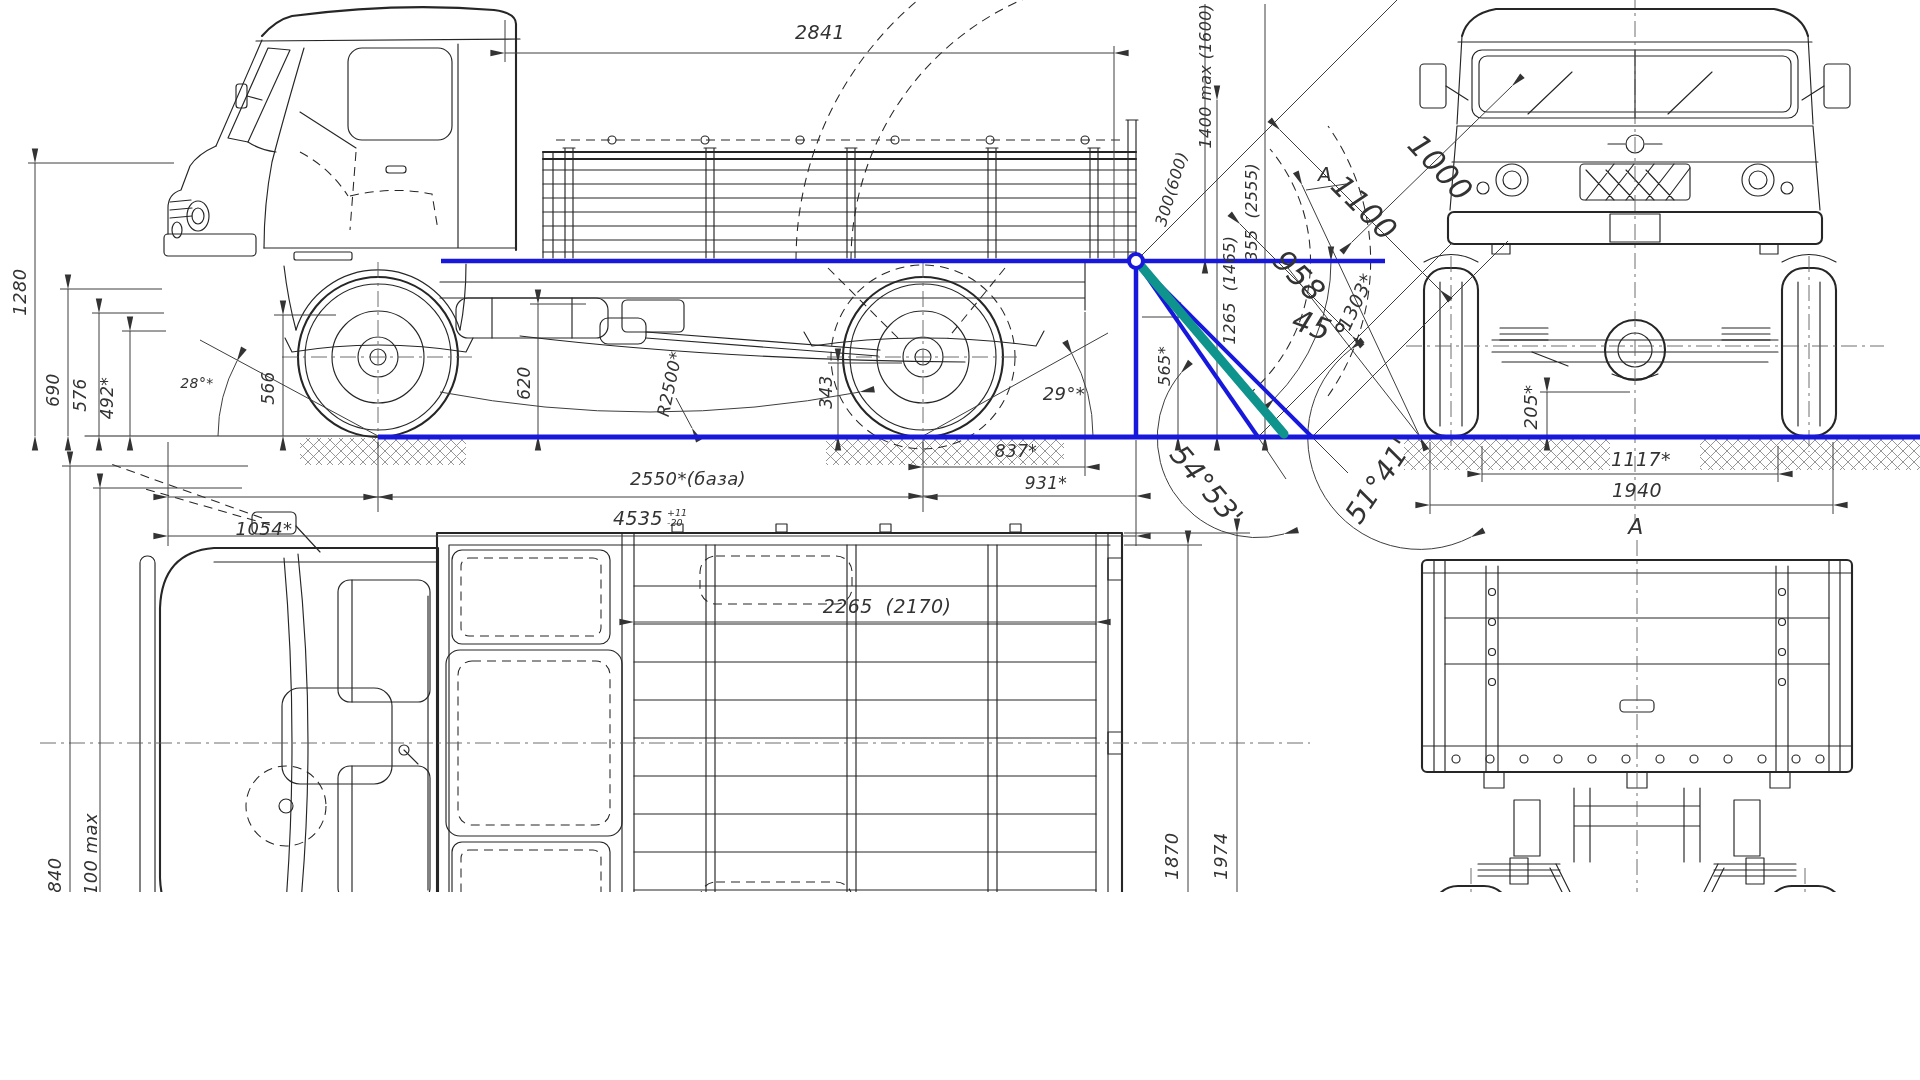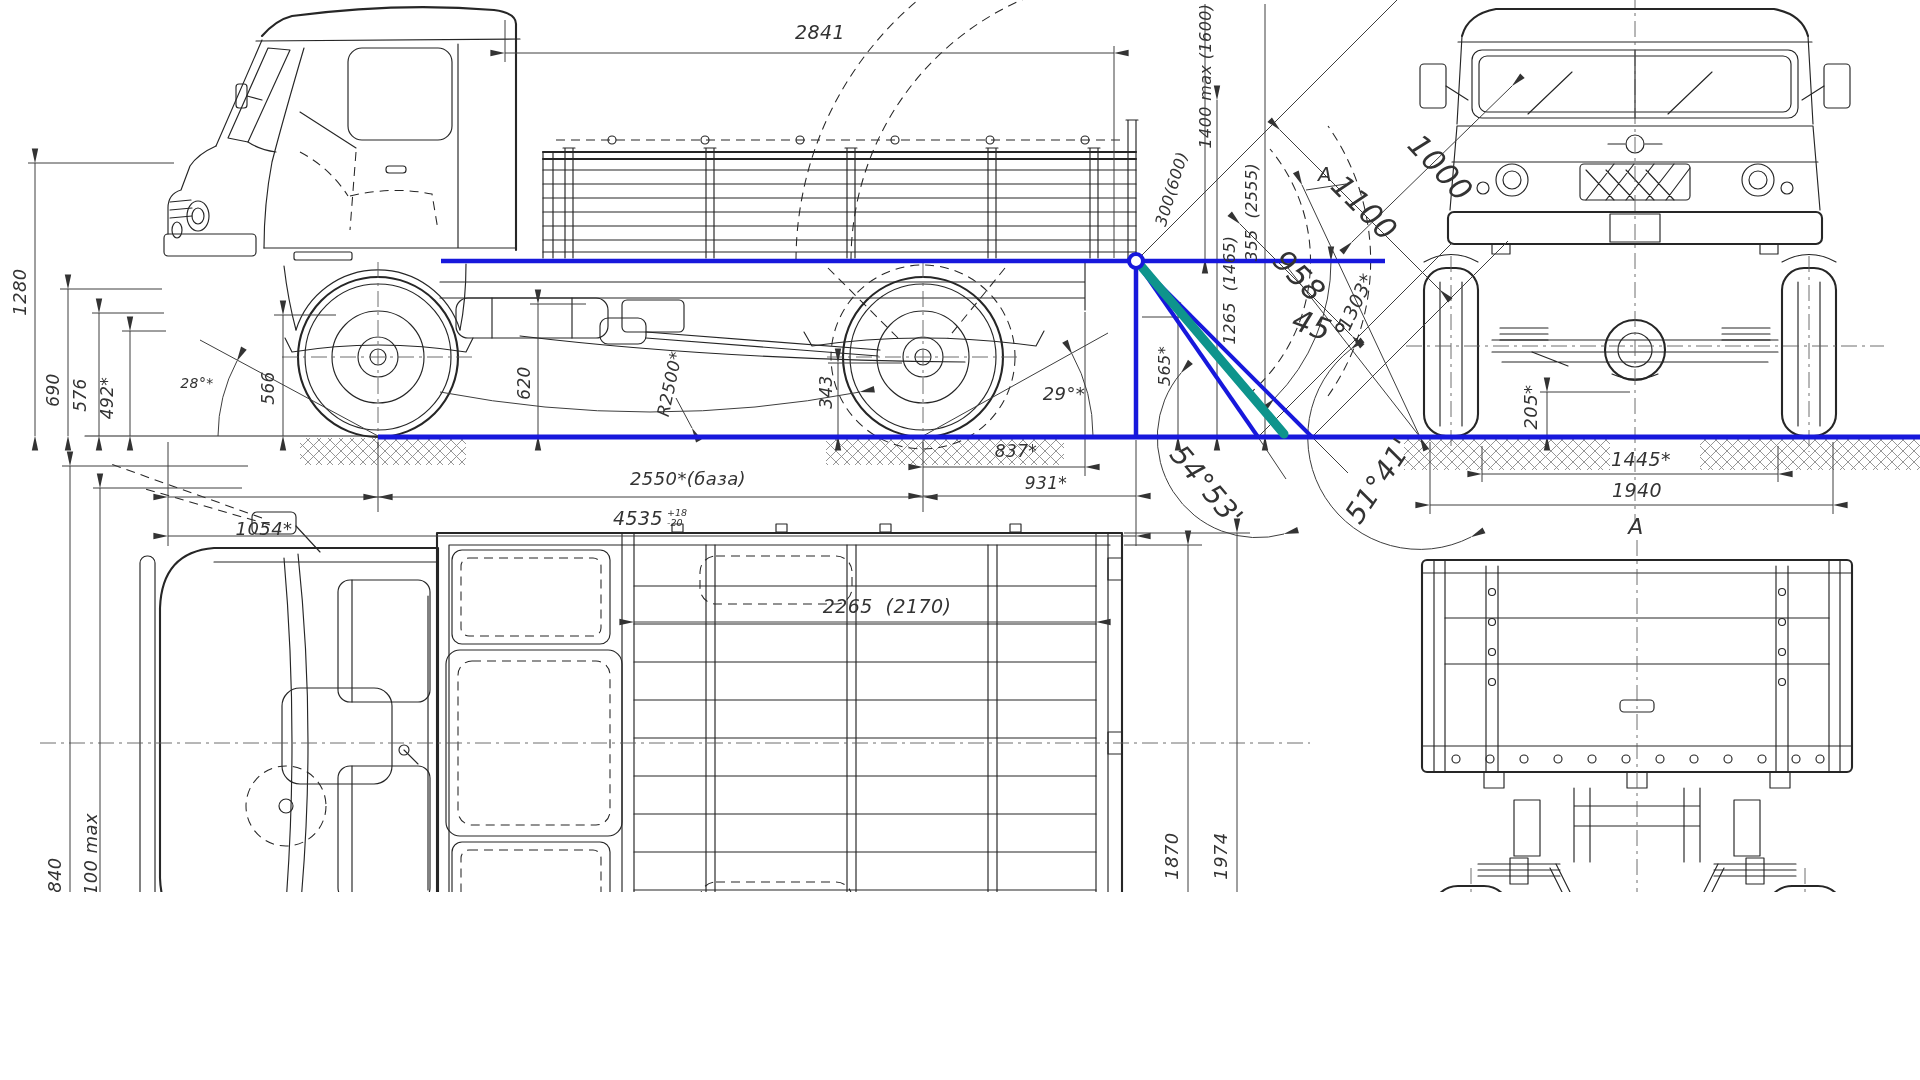--- a/index.html
+++ b/index.html
@@ -331,38 +331,38 @@
       <div class="dim-label" style="left: 80px; top: 395px; font-size: 17px; transform: translate(-50%, -50%) rotate(-90deg);">576</div>
       <div class="dim-label" style="left: 107px; top: 398px; font-size: 17px; transform: translate(-50%, -50%) rotate(-90deg);">492*</div>
       <div class="dim-label" style="left: 197px; top: 383px; font-size: 14px; transform: translate(-50%, -50%) rotate(0deg);">28°*</div>
       <div class="dim-label" style="left: 268px; top: 388px; font-size: 17px; transform: translate(-50%, -50%) rotate(-90deg);">566</div>
       <div class="dim-label" style="left: 524px; top: 383px; font-size: 17px; transform: translate(-50%, -50%) rotate(-90deg);">620</div>
       <div class="dim-label" style="left: 670px; top: 384px; font-size: 17px; transform: translate(-50%, -50%) rotate(-78deg);">R2500*</div>
       <div class="dim-label" style="left: 826px; top: 392px; font-size: 17px; transform: translate(-50%, -50%) rotate(-90deg);">343</div>
       <div class="dim-label" style="left: 1064px; top: 394px; font-size: 18px; transform: translate(-50%, -50%) rotate(0deg);">29°*</div>
       <div class="dim-label" style="left: 264px; top: 481px; font-size: 18px; transform: translate(-50%, -50%) rotate(0deg); margin-top: 48px;">1054*</div>
       <div class="dim-label" style="left: 688px; top: 479px; font-size: 18px; transform: translate(-50%, -50%) rotate(0deg);">2550*(база)</div>
-      <div class="dim-label" style="left: 650px; top: 518px; font-size: 19px; transform: translate(-50%, -50%) rotate(0deg);">4535<span class="tol"><span>+18</span><span>-20</span></span></div>
+      <div class="dim-label" style="left: 650px; top: 518px; font-size: 19px; transform: translate(-50%, -50%) rotate(0deg);">4535<span class="tol"><span>+11</span><span>-20</span></span></div>
       <div class="dim-label" style="left: 1016px; top: 451px; font-size: 17px; transform: translate(-50%, -50%) rotate(0deg);">837*</div>
       <div class="dim-label" style="left: 1022px; top: 483px; font-size: 17px; transform: translate(-50%, -50%) rotate(0deg); margin-left: 24px;">931*</div>
       <div class="dim-label" style="left: 1206px; top: 76px; font-size: 16px; transform: translate(-50%, -50%) rotate(-90deg);">1400 max (1600)</div>
       <div class="dim-label" style="left: 1172px; top: 189px; font-size: 16px; transform: translate(-50%, -50%) rotate(-73deg);">300(600)</div>
       <div class="dim-label" style="left: 1252px; top: 212px; font-size: 16px; transform: translate(-50%, -50%) rotate(-90deg);">355  (2555)</div>
       <div class="dim-label" style="left: 1230px; top: 290px; font-size: 16px; transform: translate(-50%, -50%) rotate(-90deg);">1265  (1465)</div>
       <div class="dim-label" style="left: 1165px; top: 366px; font-size: 16px; transform: translate(-50%, -50%) rotate(-90deg);">565*</div>
       <div class="dim-label" style="left: 1299px; top: 276px; font-size: 30px; transform: translate(-50%, -50%) rotate(45deg);">958</div>
       <div class="dim-label" style="left: 1319px; top: 328px; font-size: 30px; transform: translate(-50%, -50%) rotate(20deg);">45°</div>
       <div class="dim-label" style="left: 1356px; top: 302px; font-size: 19px; transform: translate(-50%, -50%) rotate(-65deg);">1303*</div>
       <div class="dim-label" style="left: 1364px; top: 208px; font-size: 30px; transform: translate(-50%, -50%) rotate(45deg);">1100</div>
       <div class="dim-label" style="left: 1440px; top: 168px; font-size: 30px; transform: translate(-50%, -50%) rotate(47deg);">1000</div>
       <div class="dim-label" style="left: 1325px; top: 174px; font-size: 20px; transform: translate(-50%, -50%) rotate(0deg);">A</div>
       <div class="dim-label" style="left: 1206px; top: 486px; font-size: 28px; transform: translate(-50%, -50%) rotate(50deg);">54°53'</div>
       <div class="dim-label" style="left: 1379px; top: 481px; font-size: 28px; transform: translate(-50%, -50%) rotate(-56deg);">51°41'</div>
       <div class="dim-label" style="left: 1531px; top: 407px; font-size: 18px; transform: translate(-50%, -50%) rotate(-90deg);">205*</div>
-      <div class="dim-label" style="left: 1641px; top: 459px; font-size: 19px; transform: translate(-50%, -50%) rotate(0deg);">1445*</div>
+      <div class="dim-label" style="left: 1641px; top: 459px; font-size: 19px; transform: translate(-50%, -50%) rotate(0deg);">1117*</div>
       <div class="dim-label" style="left: 1637px; top: 490px; font-size: 19px; transform: translate(-50%, -50%) rotate(0deg); font-style: italic;">1940</div>
       <div class="dim-label" style="left: 1636px; top: 527px; font-size: 22px; transform: translate(-50%, -50%) rotate(0deg);">A</div>
       <div class="dim-label" style="left: 887px; top: 606px; font-size: 19px; transform: translate(-50%, -50%) rotate(0deg);">2265  (2170)</div>
       <div class="dim-label" style="left: 1172px; top: 856px; font-size: 18px; transform: translate(-50%, -50%) rotate(-90deg);">1870</div>
       <div class="dim-label" style="left: 1221px; top: 856px; font-size: 18px; transform: translate(-50%, -50%) rotate(-90deg);">1974</div>
       <div class="dim-label" style="left: 55px; top: 881px; font-size: 18px; transform: translate(-50%, -50%) rotate(-90deg);">3840</div>
       <div class="dim-label" style="left: 91px; top: 860px; font-size: 18px; transform: translate(-50%, -50%) rotate(-90deg);">2100 max</div>
     </div>
 </div>
 

